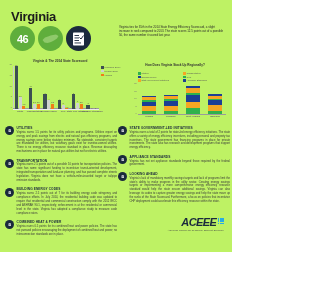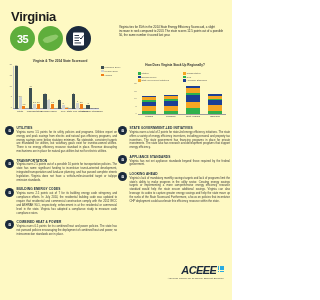--- a/index.html
+++ b/index.html
@@ -2,21 +2,21 @@
 <html><head>
 <meta charset="utf-8">
 <style>
   * { box-sizing: border-box; margin: 0; padding: 0; }
   html, body {
     width: 232px; height: 300px;
     background: #ffffff;
     font-family: "Liberation Sans", sans-serif;
     overflow: hidden;
   }
-  .page { position: relative; width: 232px; height: 300px; padding: 0; background:#fef9c3; }
+  .page { position: relative; width: 232px; height: 252px; padding: 0; background:#bef264; }
 
   
   .header { position:absolute; left:0; top:0; width:232px; height:58px; }
   .state-title {
     position:absolute; left:11px; top:9px;
     font-size:13px; font-weight:bold; color:#1c1c1c;
     letter-spacing:-0.3px;
   }
   .badges { position:absolute; left:10px; top:26px; display:flex; gap:3px; align-items:center; }
   .badge { width:25px; height:25px; border-radius:50%; display:flex; align-items:center; justify-content:center; }
@@ -89,21 +89,21 @@
 </head>
 <body>
 
 <div class="page">
 
   <div class="header">
     <div class="state-title">Virginia</div>
 
     <div class="badges">
       <div class="badge badge-rank">
-        <span>35</span>
+        <span>46</span>
       </div>
       <div class="badge badge-map">
         <svg viewBox="0 0 34 22">
             <path fill="#8fc96b" d="M1 13 L6 8 L12 6 L17 4 L22 3 L28 2 L33 5 L30 10 L24 14 L18 17 L11 19 L5 18 Z"></path>
           </svg>
       </div>
       <div class="badge badge-doc">
         <svg viewBox="0 0 26 28">
           <rect x="2" y="1" width="22" height="26" rx="1.5" fill="#fff"></rect>
           <rect x="5" y="6" width="9" height="1.8" fill="#1b2a3d"></rect>

